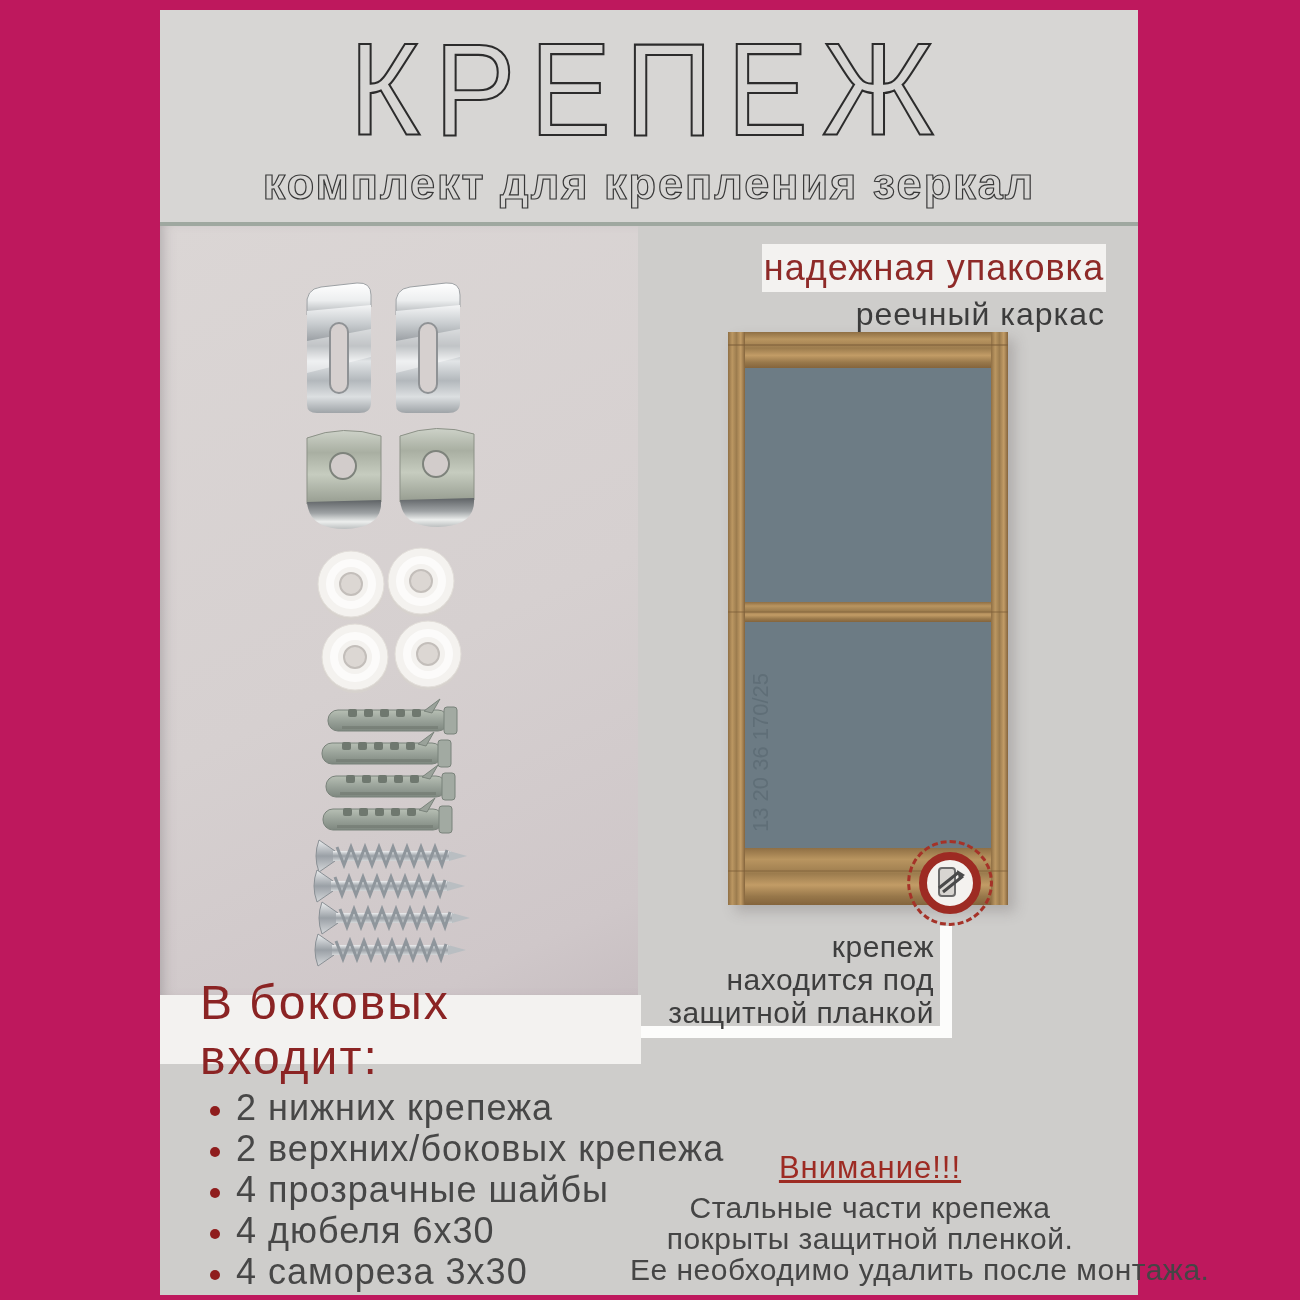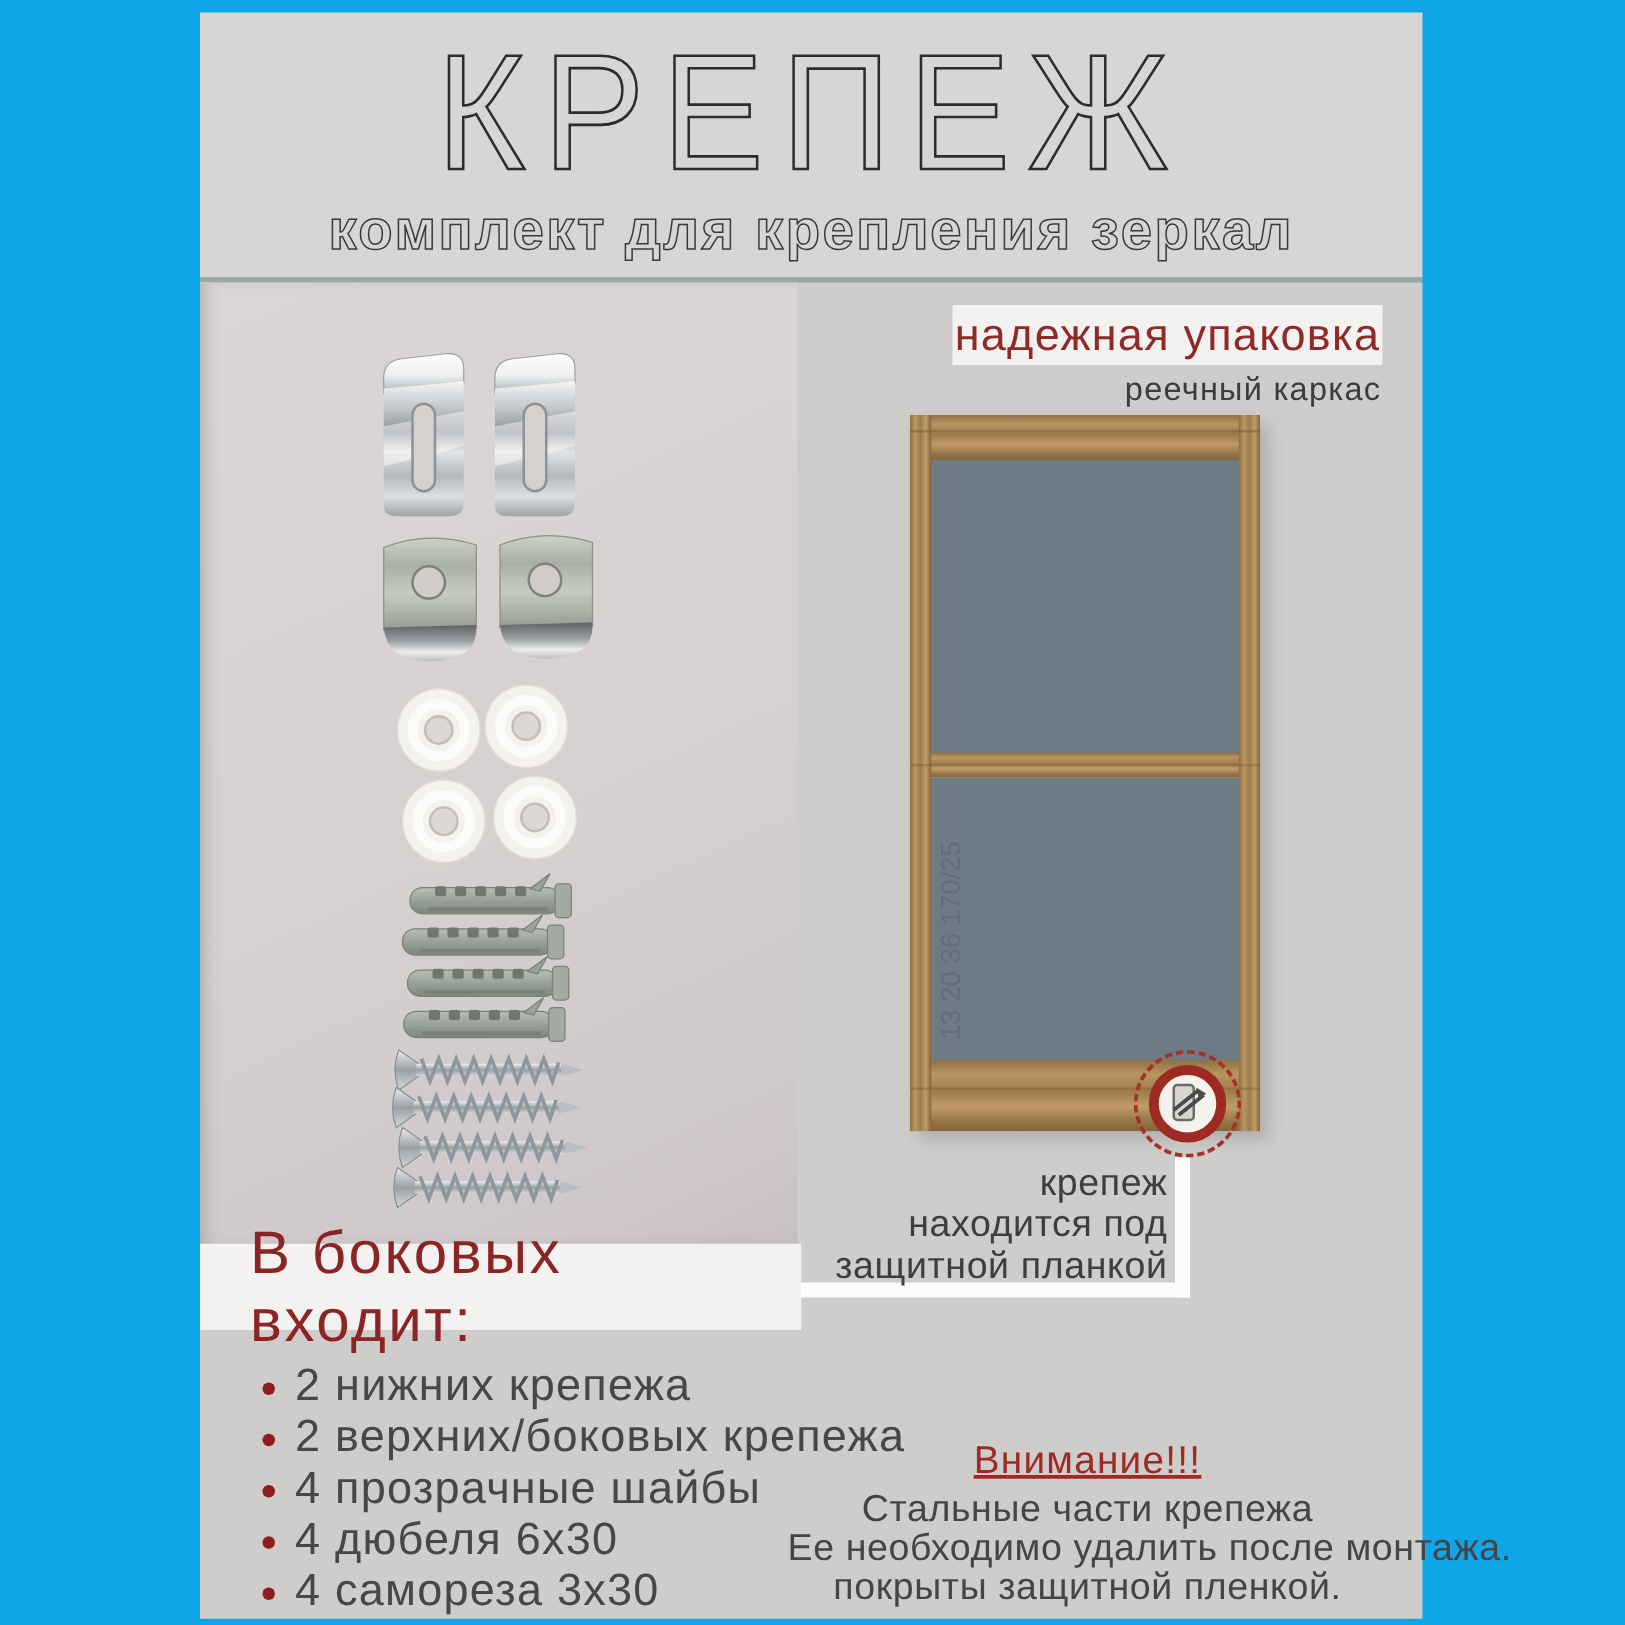--- a/index.html
+++ b/index.html
@@ -1,18 +1,18 @@
 <!DOCTYPE html>
 <html><head>
 <meta charset="utf-8">
 <style>
   html,body{margin:0;padding:0;background:#ffffff;}
   *{box-sizing:border-box;}
   #page{
-    position:relative;width:1300px;height:1300px;background:#0ea5e9;
+    position:relative;width:1300px;height:1300px;background:#be185d;
     font-family:"Liberation Sans",sans-serif;overflow:hidden;
   }
   
   #header{
     position:absolute;left:160px;top:10px;width:978px;height:212px;
     background:#d7d6d4;text-align:center;
   }
   #title{
     margin:0;padding-top:14px;font-size:122px;line-height:120px;font-weight:400;
     letter-spacing:14px;color:transparent;-webkit-text-stroke:2px #2c2c2c;
@@ -37,21 +37,21 @@
   }
   
   #packaging-label-box{
     position:absolute;left:602px;top:18px;width:344px;height:48px;background:#f3f2f0;
     display:flex;align-items:center;justify-content:center;
   }
   #packaging-label{
     font-size:36px;letter-spacing:1px;color:#8e2a28;font-weight:400;
   }
   #packaging-sublabel{
-    position:absolute;right:33px;top:70px;font-size:26px;letter-spacing:1px;color:#3c3c3c;text-align:center;
+    position:absolute;right:33px;top:70px;font-size:32px;letter-spacing:1px;color:#3c3c3c;text-align:center;
   }
   
   #mirror-photo{
     position:absolute;left:568px;top:106px;width:280px;height:573px;
     box-shadow:7px 7px 12px rgba(90,85,85,.25);
   }
   
   #fastener-detail-circle{
     position:absolute;left:744px;top:611px;width:92px;height:92px;
     display:flex;align-items:center;justify-content:center;
@@ -288,18 +288,18 @@
       <li><span class="bullet"></span><span>2 нижних крепежа</span></li>
       <li><span class="bullet"></span><span>2 верхних/боковых крепежа</span></li>
       <li><span class="bullet"></span><span>4 прозрачные шайбы</span></li>
       <li><span class="bullet"></span><span>4 дюбеля 6х30</span></li>
       <li><span class="bullet"></span><span>4 самореза 3х30</span></li>
     </ul>
 
     <div id="warning">
       <div id="warning-title">Внимание!!!</div>
       <div class="warning-line">Стальные части крепежа</div>
+      <div class="warning-line">покрыты защитной пленкой.</div>
       <div class="warning-line">Ее необходимо удалить после монтажа.</div>
-      <div class="warning-line">покрыты защитной пленкой.</div>
     </div>
 
   </div>
 </div>
 
 </body></html>

